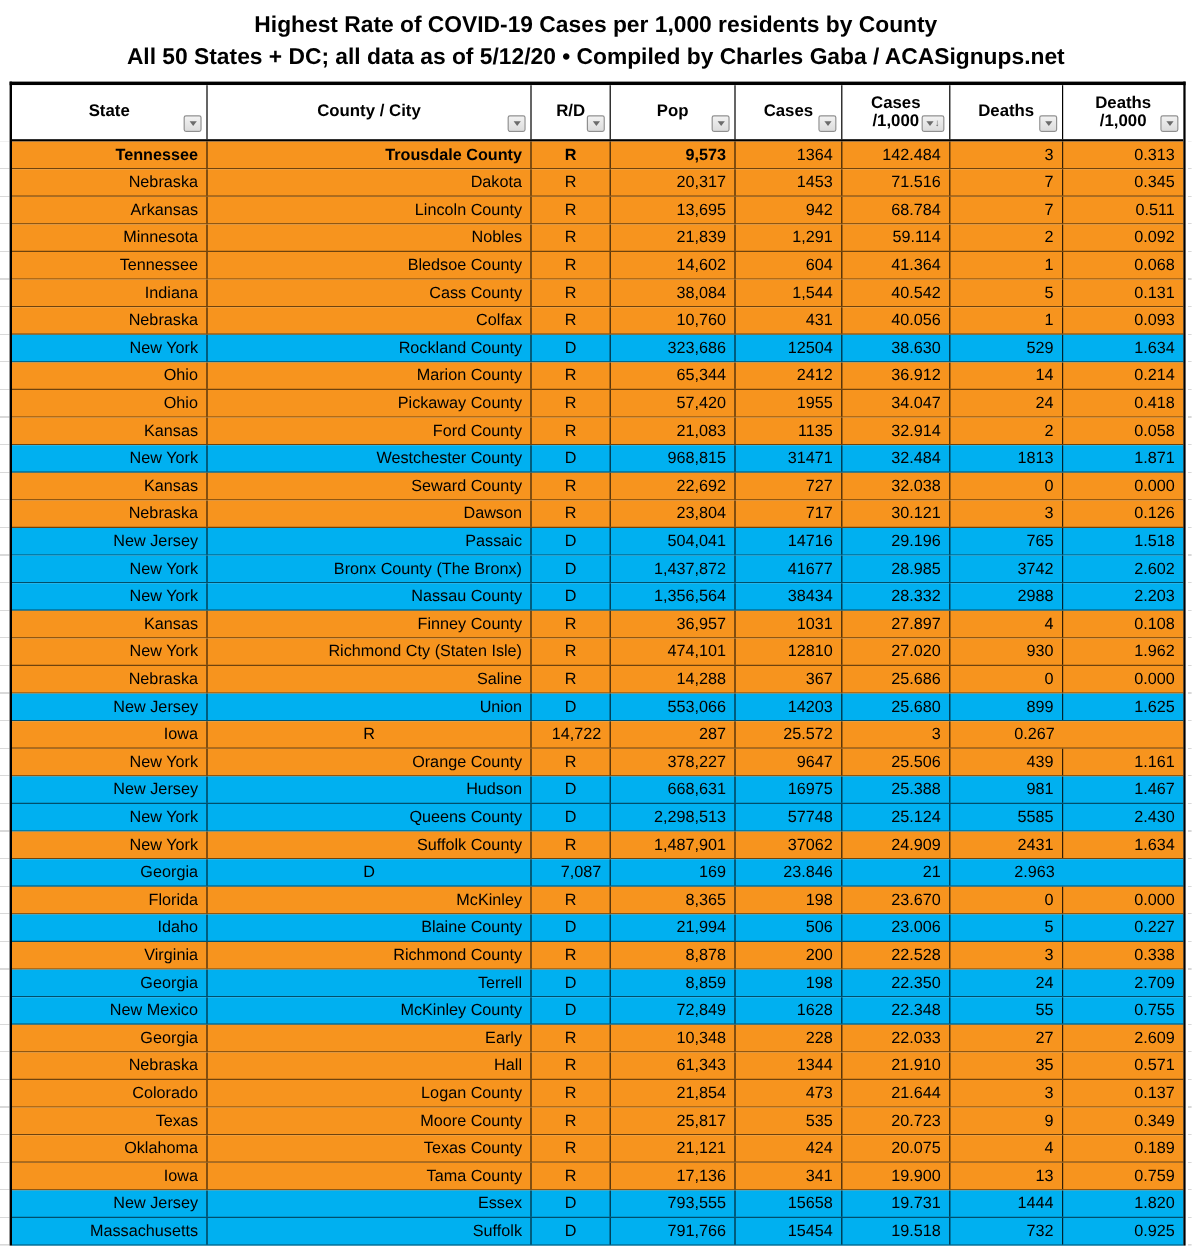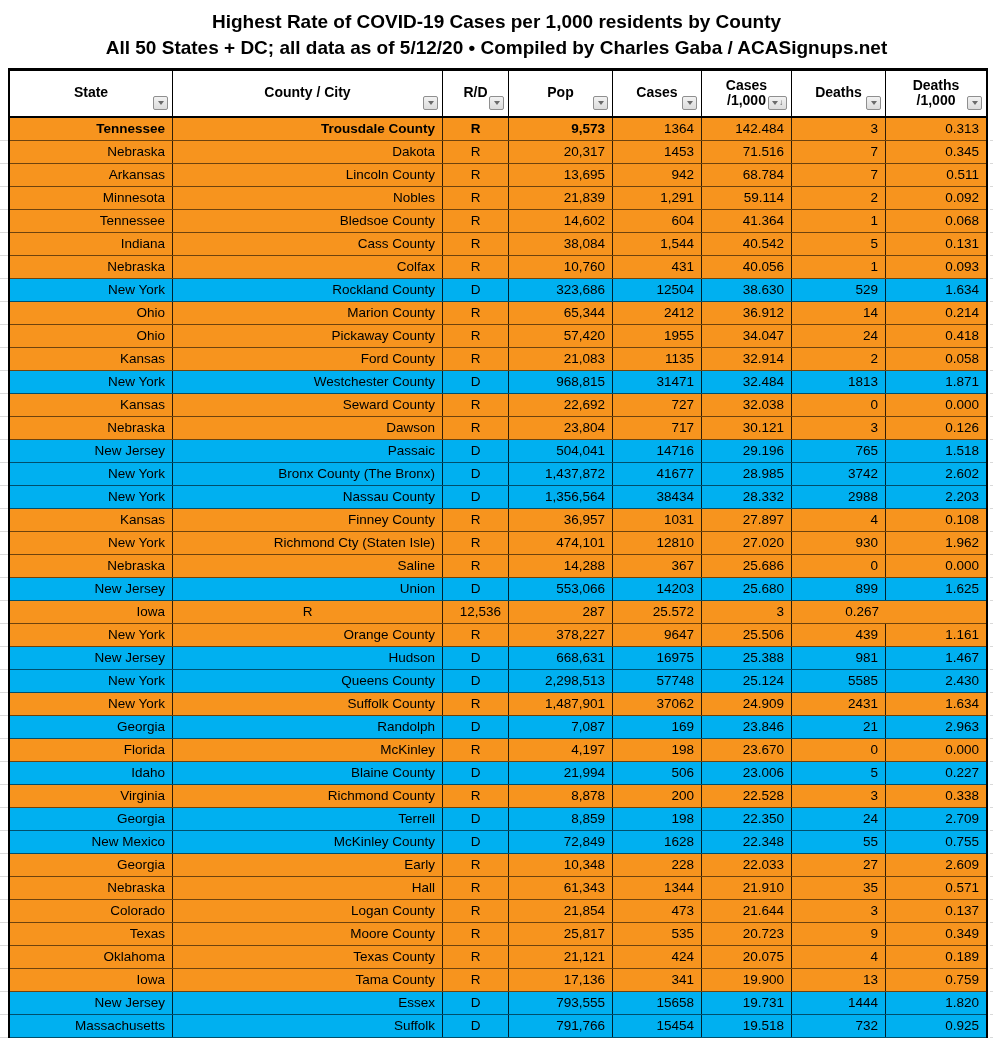--- a/index.html
+++ b/index.html
@@ -321,21 +321,21 @@
         <div class="cell center">D</div>
         <div class="cell right">553,066</div>
         <div class="cell right">14203</div>
         <div class="cell right">25.680</div>
         <div class="cell right">899</div>
         <div class="cell right">1.625</div>
       </div>
       <div class="grid-row row rep">
         <div class="cell right">Iowa</div>
         <div class="cell center">R</div>
-        <div class="cell right">12,536</div>
+        <div class="cell right">14,722</div>
         <div class="cell right">287</div>
         <div class="cell right">25.572</div>
         <div class="cell right">3</div>
         <div class="cell right">0.267</div>
       </div>
       <div class="grid-row row rep">
         <div class="cell right">New York</div>
         <div class="cell right">Orange County</div>
         <div class="cell center">R</div>
         <div class="cell right">378,227</div>
@@ -369,33 +369,32 @@
         <div class="cell right">Suffolk County</div>
         <div class="cell center">R</div>
         <div class="cell right">1,487,901</div>
         <div class="cell right">37062</div>
         <div class="cell right">24.909</div>
         <div class="cell right">2431</div>
         <div class="cell right">1.634</div>
       </div>
       <div class="grid-row row dem">
         <div class="cell right">Georgia</div>
-        <div class="cell right">Randolph</div>
         <div class="cell center">D</div>
         <div class="cell right">7,087</div>
         <div class="cell right">169</div>
         <div class="cell right">23.846</div>
         <div class="cell right">21</div>
         <div class="cell right">2.963</div>
       </div>
       <div class="grid-row row rep">
         <div class="cell right">Florida</div>
         <div class="cell right">McKinley</div>
         <div class="cell center">R</div>
-        <div class="cell right">4,197</div>
+        <div class="cell right">8,365</div>
         <div class="cell right">198</div>
         <div class="cell right">23.670</div>
         <div class="cell right">0</div>
         <div class="cell right">0.000</div>
       </div>
       <div class="grid-row row dem">
         <div class="cell right">Idaho</div>
         <div class="cell right">Blaine County</div>
         <div class="cell center">D</div>
         <div class="cell right">21,994</div>

